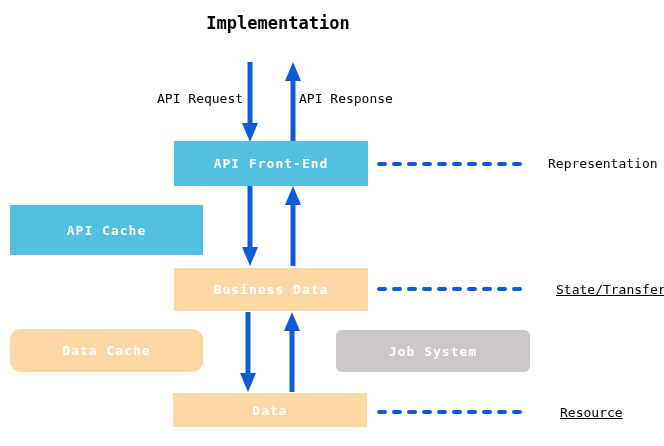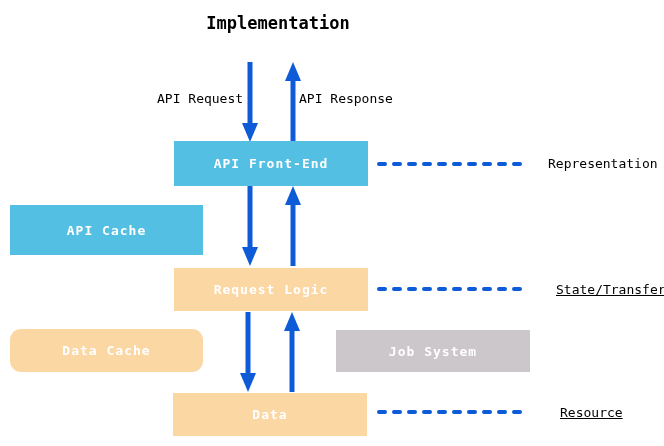--- a/index.html
+++ b/index.html
@@ -45,28 +45,28 @@
     align-items: center;
     justify-content: center;
     font-size: 13px;
     font-weight: bold;
     letter-spacing: 1px;
     color: var(--text-light, #ffffff);
     white-space: nowrap;
   }
   .box.blue   { background: var(--blue-box, #53BFE2); }
   .box.orange { background: var(--orange-box, #FBD7A3); }
-  .box.gray   { background: var(--gray-box, #CBC7CB); }
+  .box.gray   { background: var(--gray-box, #CBC7CB); border-radius: 6px; }
 
   .box.api-front-end  { left: 174px; top: 141px; width: 194px; height: 45px; }
   .box.api-cache      { left: 10px;  top: 205px; width: 193px; height: 50px; }
   .box.business-logic { left: 174px; top: 268px; width: 194px; height: 43px; }
   .box.data-cache     { left: 10px;  top: 329px; width: 193px; height: 43px; border-radius: 11px; }
   .box.job-system     { left: 336px; top: 330px; width: 194px; height: 42px; }
-  .box.data-store     { left: 173px; top: 393px; width: 194px; height: 43px; }
+  .box.data-store     { left: 173px; top: 393px; width: 194px; height: 34px; }
 
   svg.arrow { position: absolute; width: 18px; height: 80px; }
   svg.arrow line    { stroke: var(--arrow, #0E5BD8); stroke-width: 5; }
   svg.arrow polygon { fill: var(--arrow, #0E5BD8); }
 
   svg.dash-line { position: absolute; width: 150px; height: 6px; }
   svg.dash-line line {
     stroke: var(--dash, #0E5BD8);
     stroke-width: 4;
     stroke-dasharray: 6 9;
@@ -103,21 +103,21 @@
 
   <svg class="arrow" style="left:241px; top:186px;" viewBox="0 0 18 80" aria-hidden="true">
     <line x1="9" y1="0" x2="9" y2="63"></line>
     <polygon points="1,61 17,61 9,80"></polygon>
   </svg>
   <svg class="arrow" style="left:284px; top:186px;" viewBox="0 0 18 80" aria-hidden="true">
     <polygon points="1,19 17,19 9,0"></polygon>
     <line x1="9" y1="17" x2="9" y2="80"></line>
   </svg>
 
-  <div class="box orange business-logic">Request Logic</div>
+  <div class="box orange business-logic">Business Data</div>
 
   <svg class="dash-line" style="left:376px; top:286px;" viewBox="0 0 150 6" aria-hidden="true">
     <line x1="3" y1="3" x2="147" y2="3"></line>
   </svg>
   <div class="layer-label" style="left:546px; top:282px;text-decoration:underline;">State/Transfer</div>
 
   <div class="box orange data-cache">Data Cache</div>
   <div class="box gray job-system">Job System</div>
 
   <svg class="arrow" style="left:239px; top:312px;" viewBox="0 0 18 80" aria-hidden="true">

